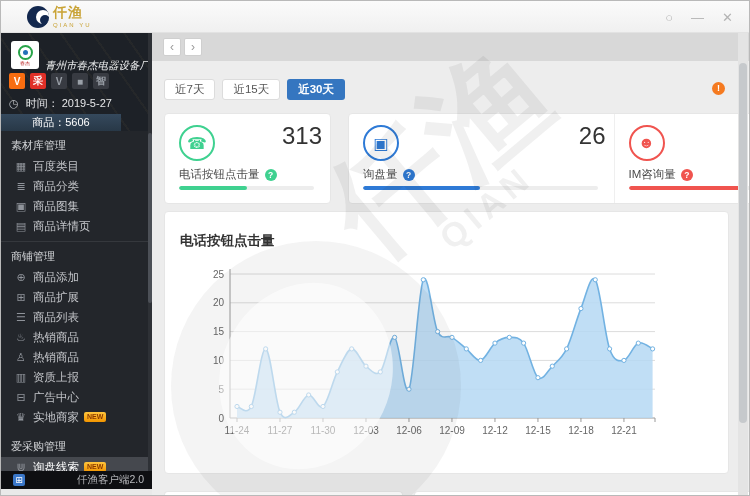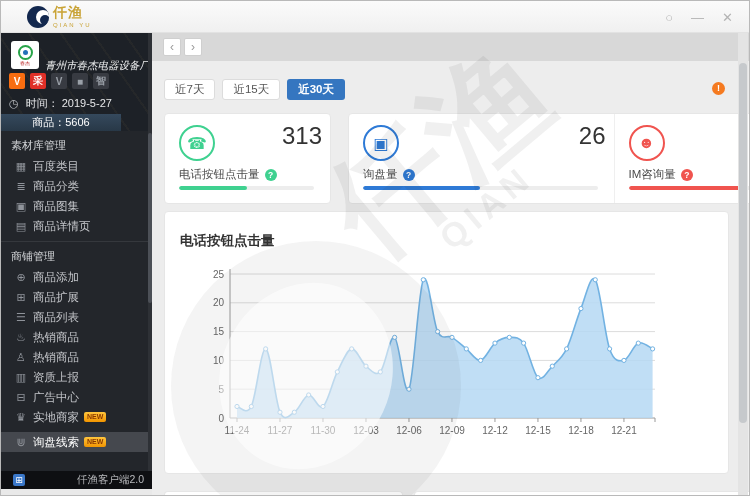--- a/index.html
+++ b/index.html
@@ -208,20 +208,21 @@
           <span class="mi-ic">⊟</span>
           <span>广告中心</span>
         </div>
         <div class="mi-row">
           <span class="mi-ic">♛</span>
           <span>实地商家</span><span class="new-badge">NEW</span>
         </div>
       </div>
 
       <div class="sec-group">
+        <div class="sec-title">爱采购管理</div>
         <div class="mi-row selected">
           <span class="mi-ic">⋓</span>
           <span>询盘线索</span><span class="new-badge">NEW</span>
         </div>
 
       </div>
     </div>
 
     <div class="side-scroll">
         <div class="thumb"></div>

